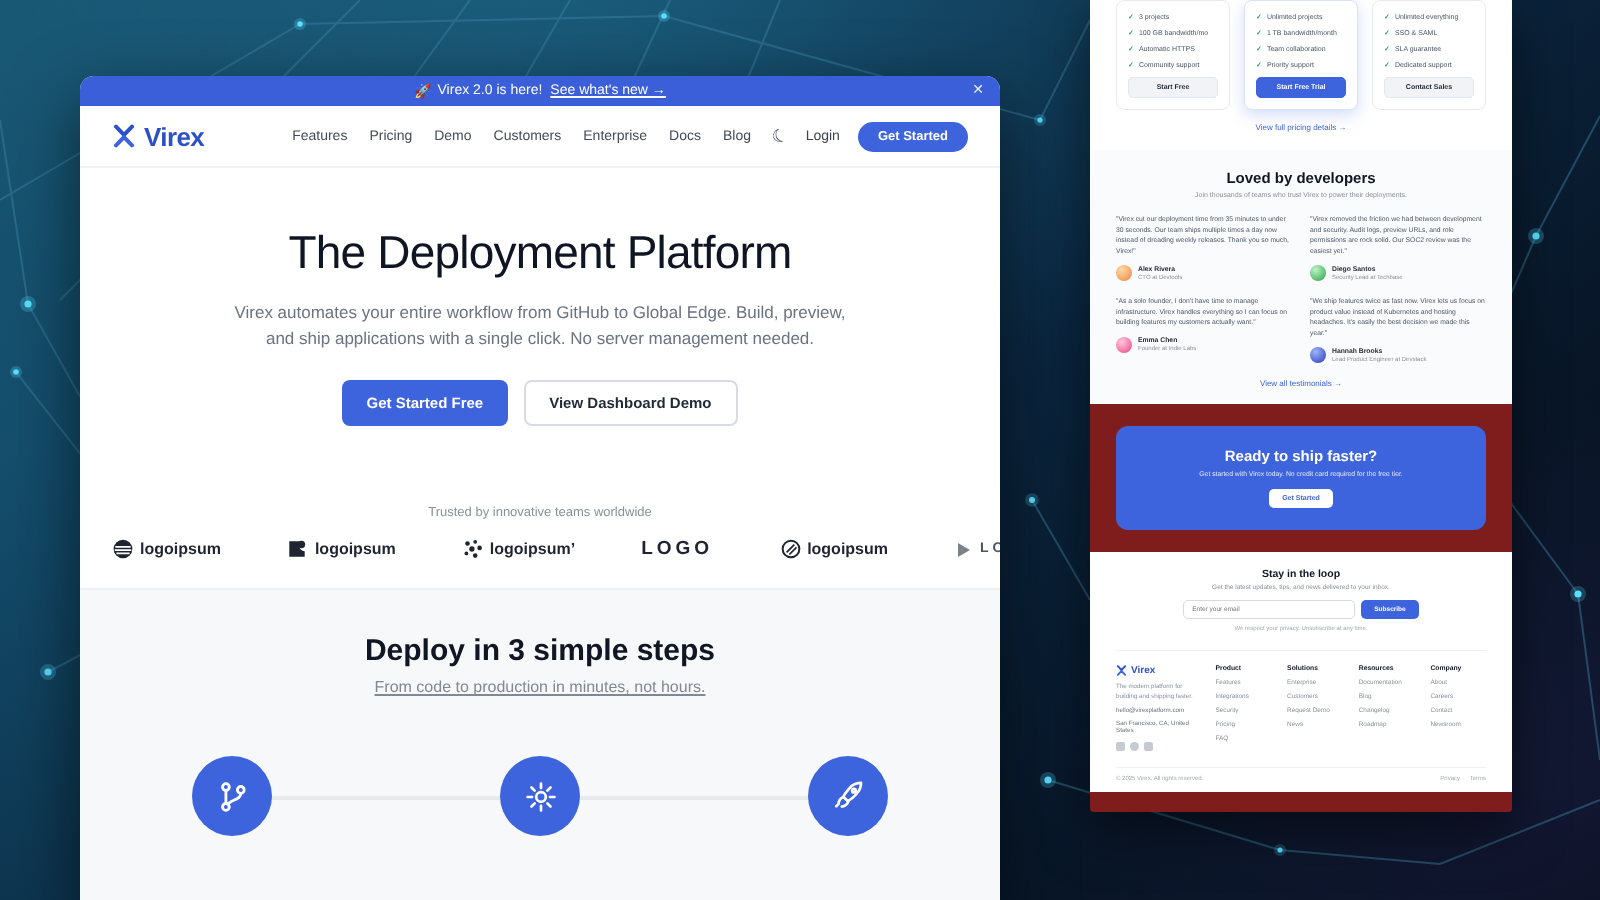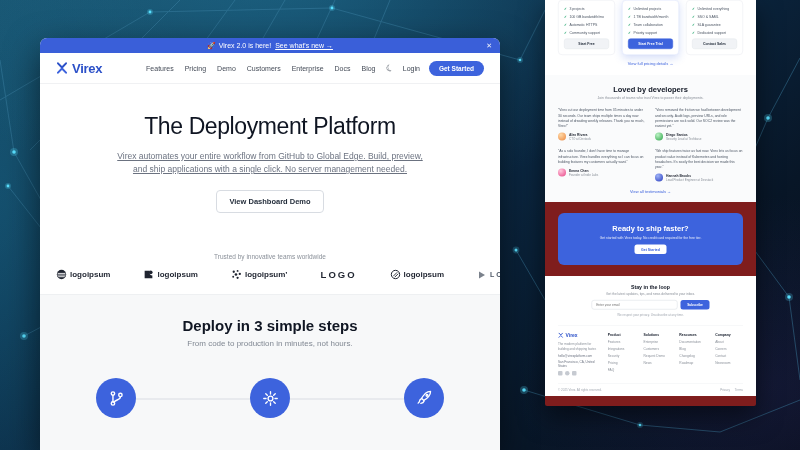--- a/index.html
+++ b/index.html
@@ -35,36 +35,36 @@
   .brand .bname { font-size:13px; font-weight:bold; color:#2b50c8; letter-spacing:-.3px; }
   .navlinks { display:flex; gap:11px; margin-left:44px; }
   .navlinks span { font-size:7px; color:#444b57; cursor:pointer; }
   .nav-right { margin-left:auto; display:flex; align-items:center; gap:9px; }
   .moon { font-size:9px; color:#3b4350; cursor:pointer; line-height:1; transform:rotate(-18deg); }
   .login { font-size:7px; color:#3b4350; cursor:pointer; }
   .btn-cta { background:#3d63dd; color:#fff; font-size:6.5px; padding:4px 10px; border:none; border-radius:8px; cursor:pointer; font-weight:bold; }
 
   .hero { text-align:center; padding-top:28px; }
   .hero h1 { font-size:23px; line-height:1.3; font-weight:400; color:#0f1522; letter-spacing:-.4px; }
-  .hero .sub { font-size:8.5px; line-height:1.55; color:#6b7280; max-width:322px; margin:8px auto 0;text-decoration:underline; }
+  .hero .sub { font-size:8.5px; line-height:1.55; color:#6b7280; max-width:322px; margin:8px auto 0; }
   .hero-btns { margin-top:14px; display:flex; justify-content:center; gap:8px; }
   .btn-primary { background:#3d63dd; color:#fff; font-size:7.5px; font-weight:bold; padding:6px 12px; border:none; border-radius:4px; cursor:pointer; }
   .btn-secondary { background:#fff; color:#1f2937; font-size:7.5px; font-weight:bold; padding:6px 12px; border:1px solid #d8dce2; border-radius:4px; cursor:pointer; }
 
   .trusted { margin-top:40px; text-align:center; }
   .trusted .tlabel { font-size:6.5px; color:#8a9099; }
   .logo-row { margin-top:9px; display:flex; align-items:center; justify-content:space-between; padding:0 16px;gap:33px; }
   .logo-item { display:flex; align-items:center; gap:3px; color:#1f2430; }
   .logo-item .ltext { font-size:8px; font-weight:bold; }
   .logo-item.l4 .ltext { font-size:9.5px; font-weight:800; letter-spacing:2px; }
   .logo-item.l6 .ltext { font-size:7px; font-weight:bold; letter-spacing:2px; color:#4b5563; }
 
   .steps-section { margin-top:14px; background:#f7f8f9; border-top:1px solid #eef0f2; padding-top:22px; height:200px; position:relative; }
   .steps-section h2 { text-align:center; font-size:15px; font-weight:800; color:#101623; }
-  .steps-section .ssub { text-align:center; font-size:8px; color:#818893; margin-top:5px; }
+  .steps-section .ssub { text-align:center; font-size:8px; color:#818893; margin-top:5px;text-decoration:underline; }
   .step-row { position:relative; margin-top:30px; padding:0 56px; display:flex; justify-content:space-between; }
   .step-line { position:absolute; left:95px; right:95px; top:20px; height:2px; background:#e8eaee; }
   .step-circle { width:40px; height:40px; border-radius:50%; background:#3d63dd; display:flex; align-items:center; justify-content:center; position:relative; z-index:1; }
 
   
   .preview-window {
     position:absolute; left:545px; top:0; width:211px; height:406px;
     background:#7f1d1d; overflow:hidden; z-index:2; box-shadow:0 10px 26px rgba(0,0,0,.5);
     border-radius:0 0 2px 2px;
   }
@@ -213,20 +213,21 @@
       <button class="btn-cta">Get Started</button>
     </div>
   </div>
 
   <div class="hero">
     <h1>
       <div>The Deployment Platform</div>
     </h1>
     <p class="sub">Virex automates your entire workflow from GitHub to Global Edge. Build, preview, and ship applications with a single click. No server management needed.</p>
     <div class="hero-btns">
+      <button class="btn-primary">Get Started Free</button>
       <button class="btn-secondary">View Dashboard Demo</button>
     </div>
   </div>
 
   <div class="trusted">
     <div class="tlabel">Trusted by innovative teams worldwide</div>
     <div class="logo-row">
       <div class="logo-item">
         <svg width="11" height="11" viewBox="0 0 20 20">
           <circle cx="10" cy="10" r="8.5" fill="#1f2430"></circle>

